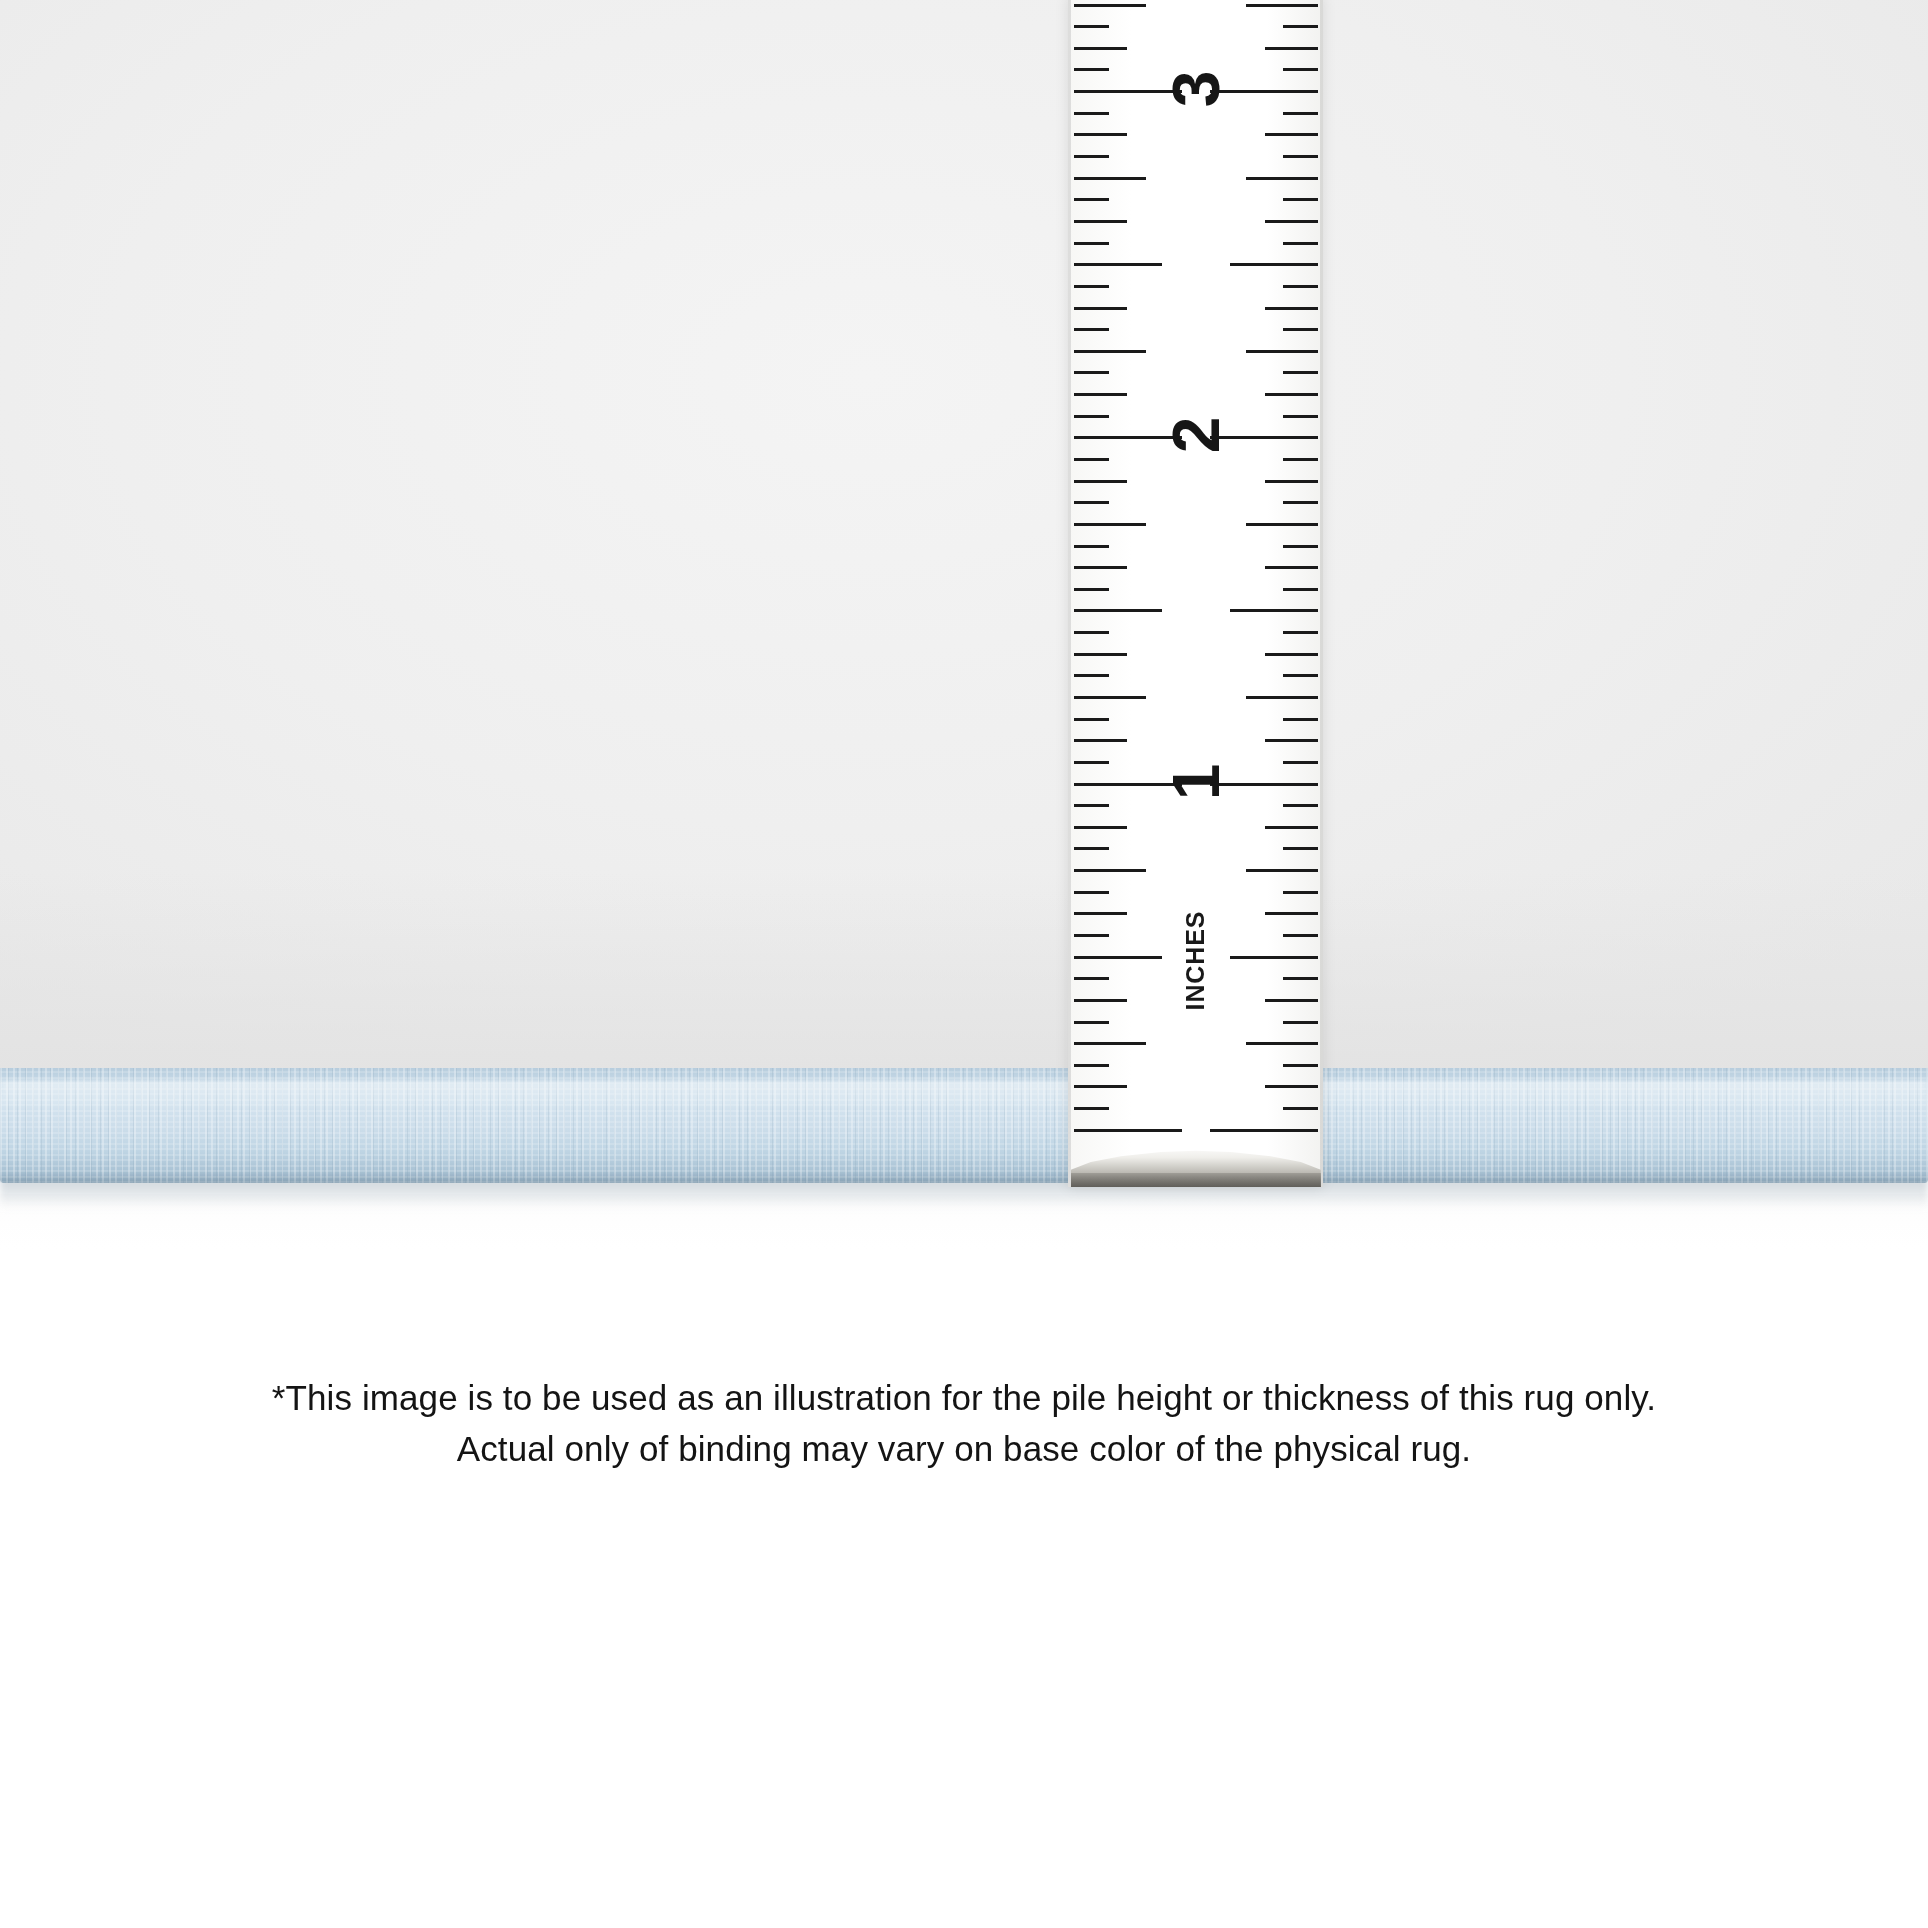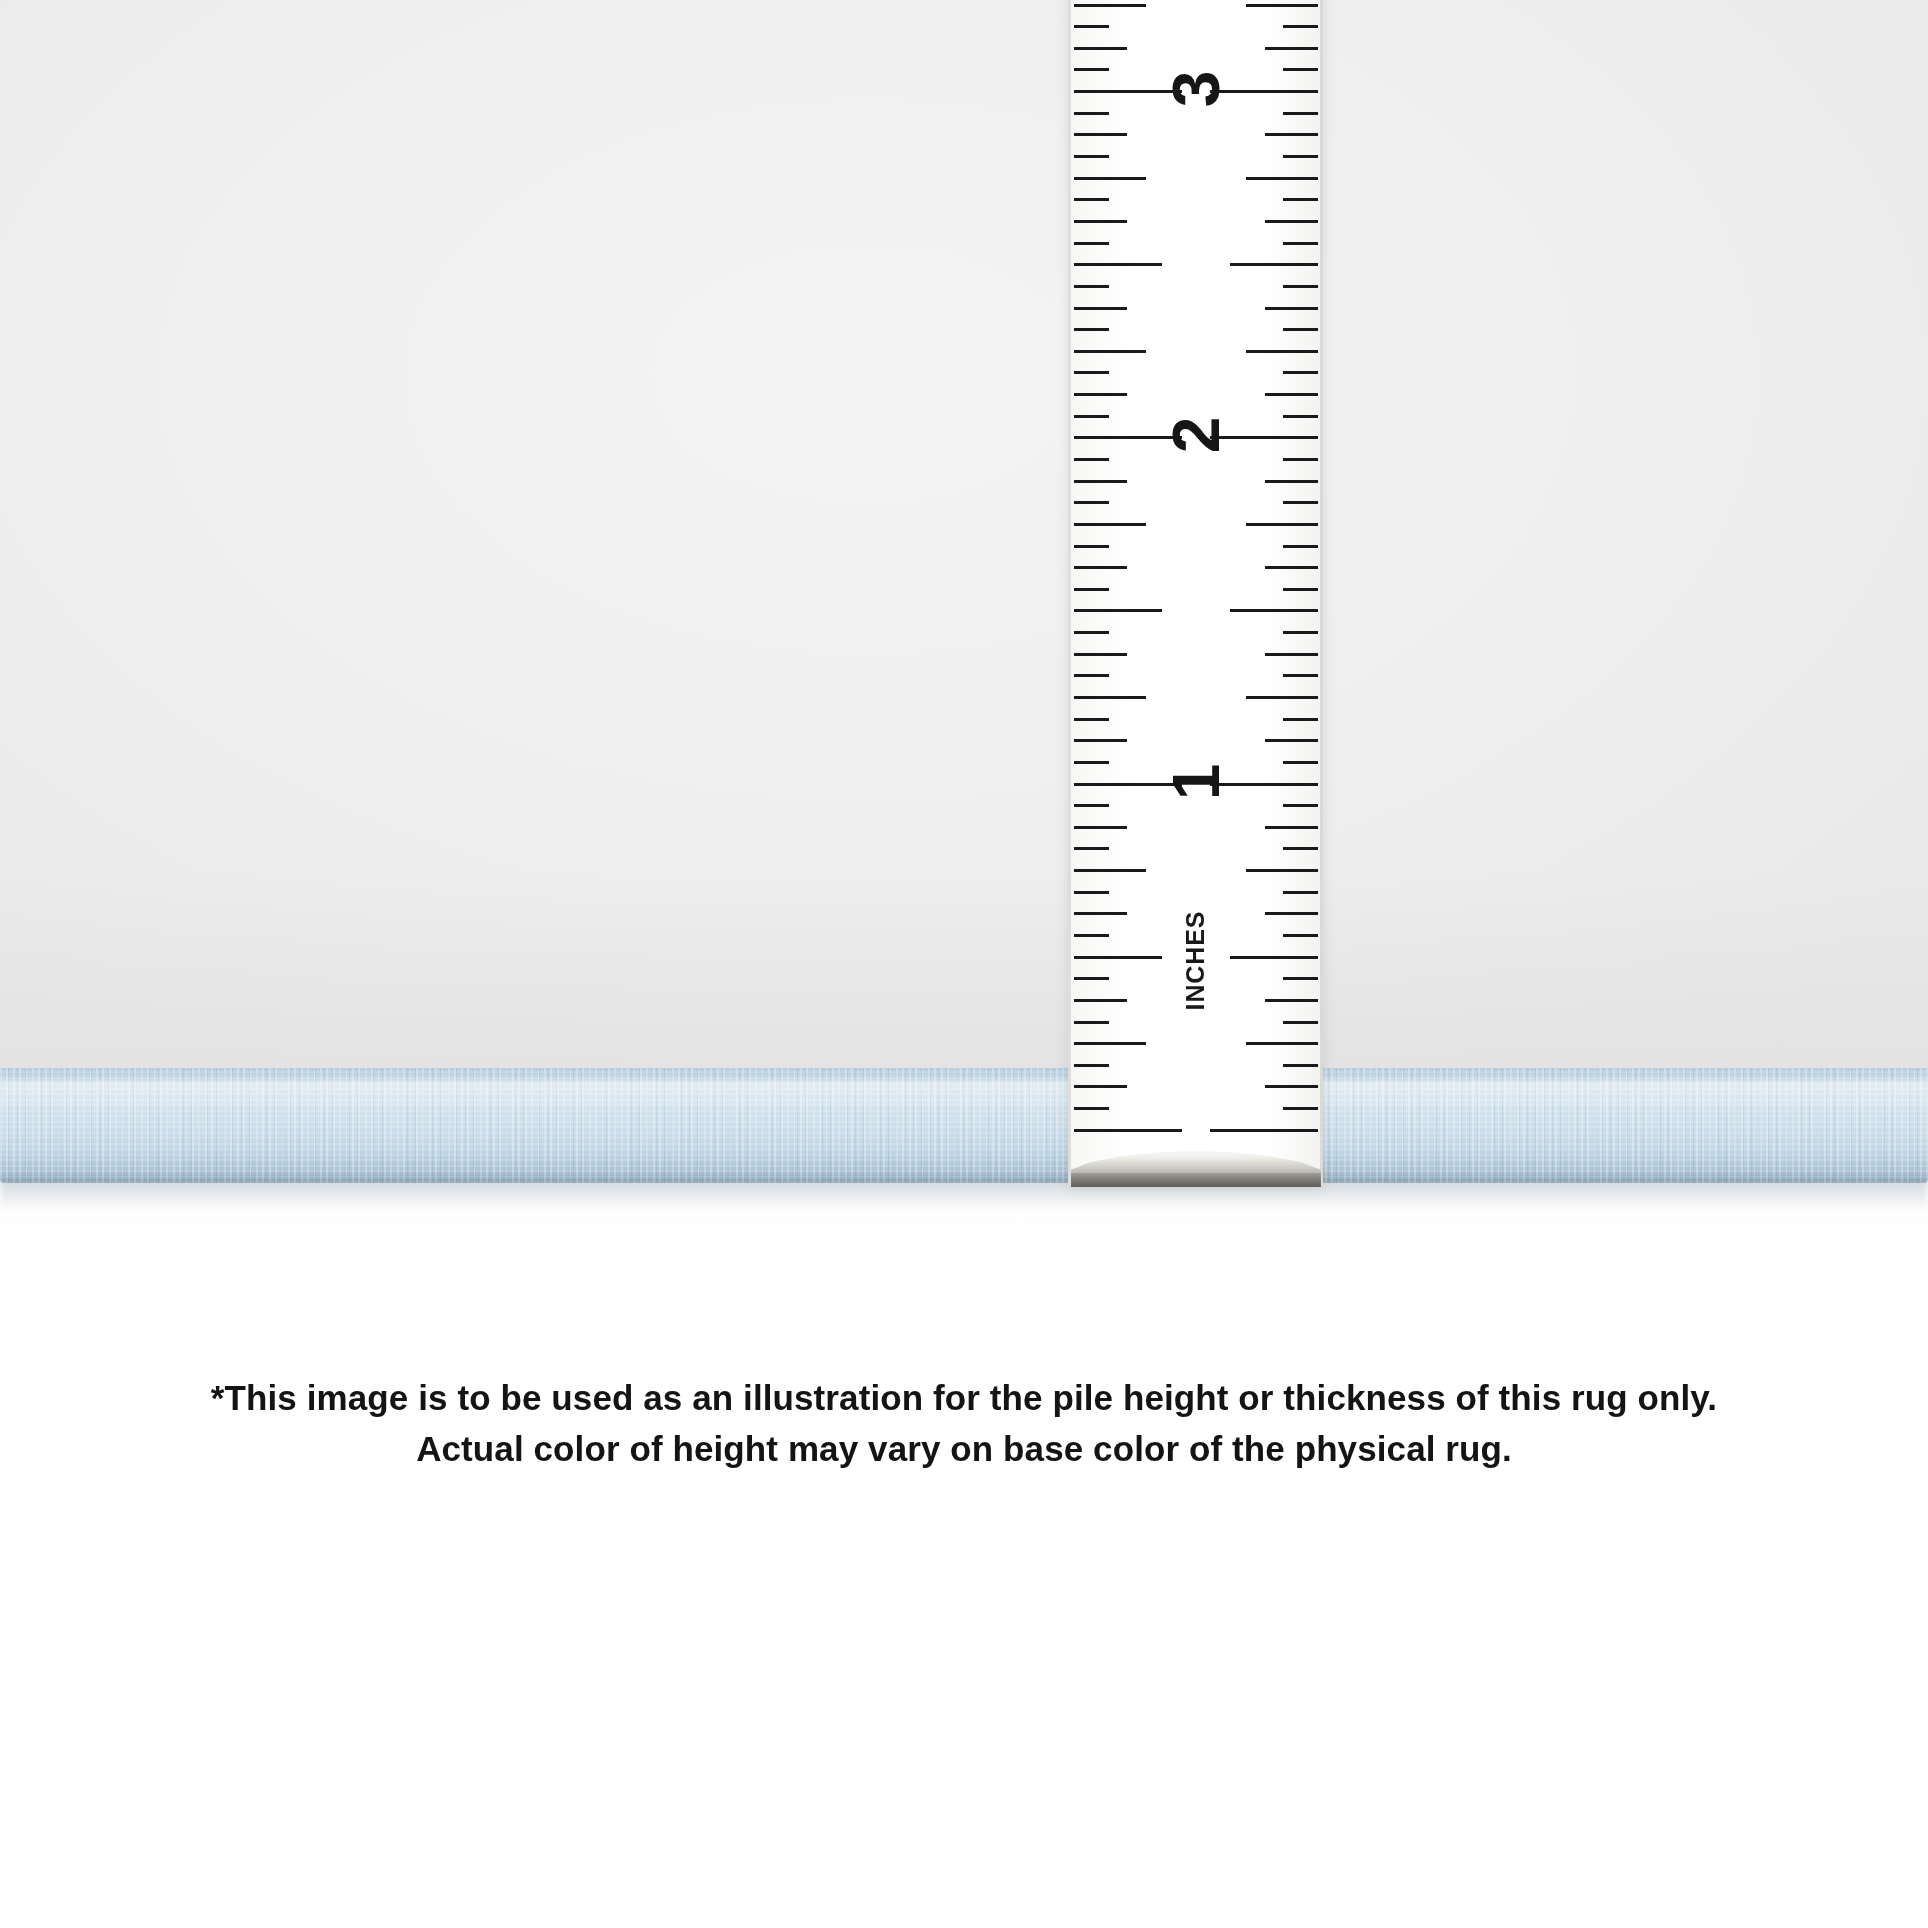--- a/index.html
+++ b/index.html
@@ -210,21 +210,21 @@
     left: 0;
     top: 1373px;
     width: 1928px;
     text-align: center;
     font-family: "Liberation Sans", sans-serif;
     font-size: 35px;
     line-height: 1.45;
     color: #141414;
     letter-spacing: 0.1px;
   }
-  .caption .line { display: block; font-weight: bold; }
+  .caption .line { display: block; }
 </style>
 </head>
 <body>
 
 <div id="scene">
 
   <div class="photo">
 
     <div class="backdrop"></div>
     <div class="floor"></div>
@@ -358,17 +358,17 @@
       <div class="ruler-label" id="unit-label" style="top: 950px;">INCHES</div>
 
       <div class="ruler-tip"></div>
       <div class="ruler-tip-shade"></div>
     </div>
 
   </div>
 
   <div class="caption">
     <span class="line">*This image is to be used as an illustration for the pile height or thickness of this rug only.</span>
-    <span class="line">Actual color of height may vary on base color of the physical rug.</span>
+    <span class="line">Actual only of binding may vary on base color of the physical rug.</span>
   </div>
 
 </div>
 
 
 </body></html>

